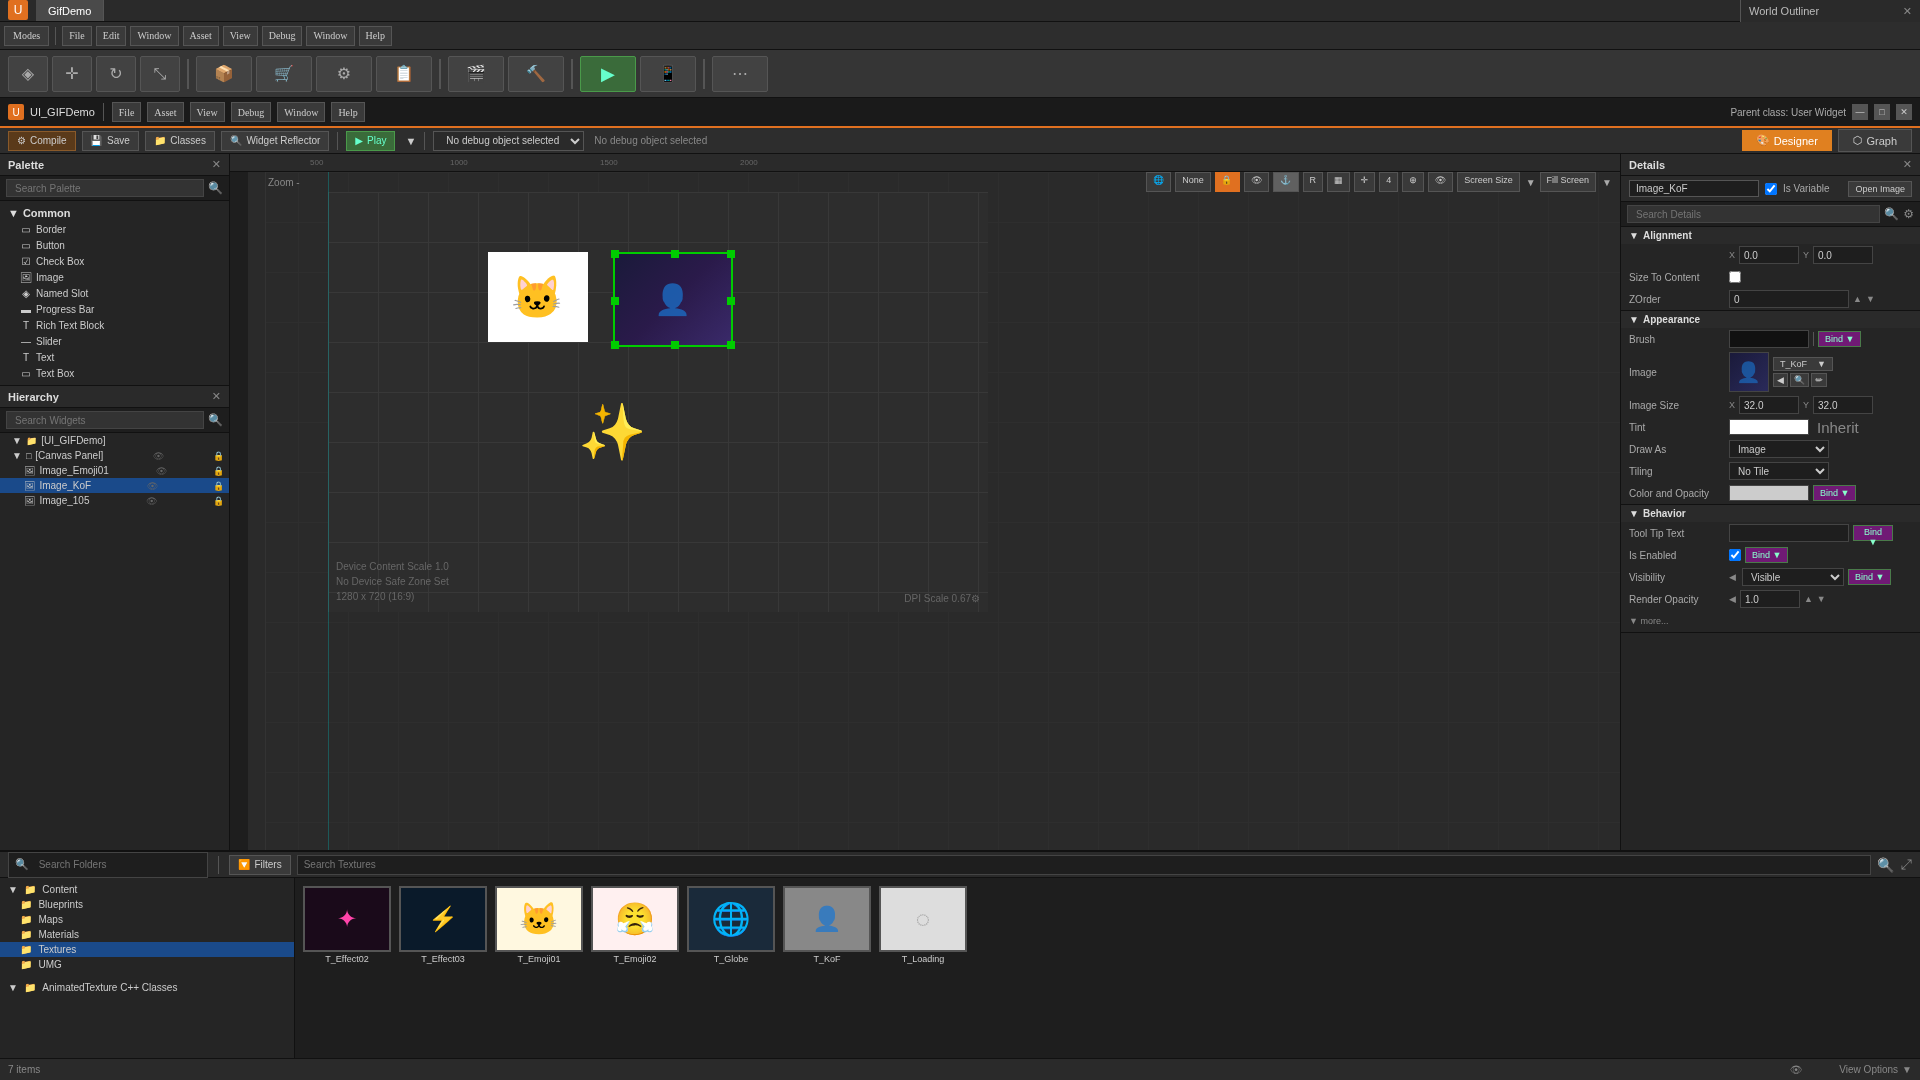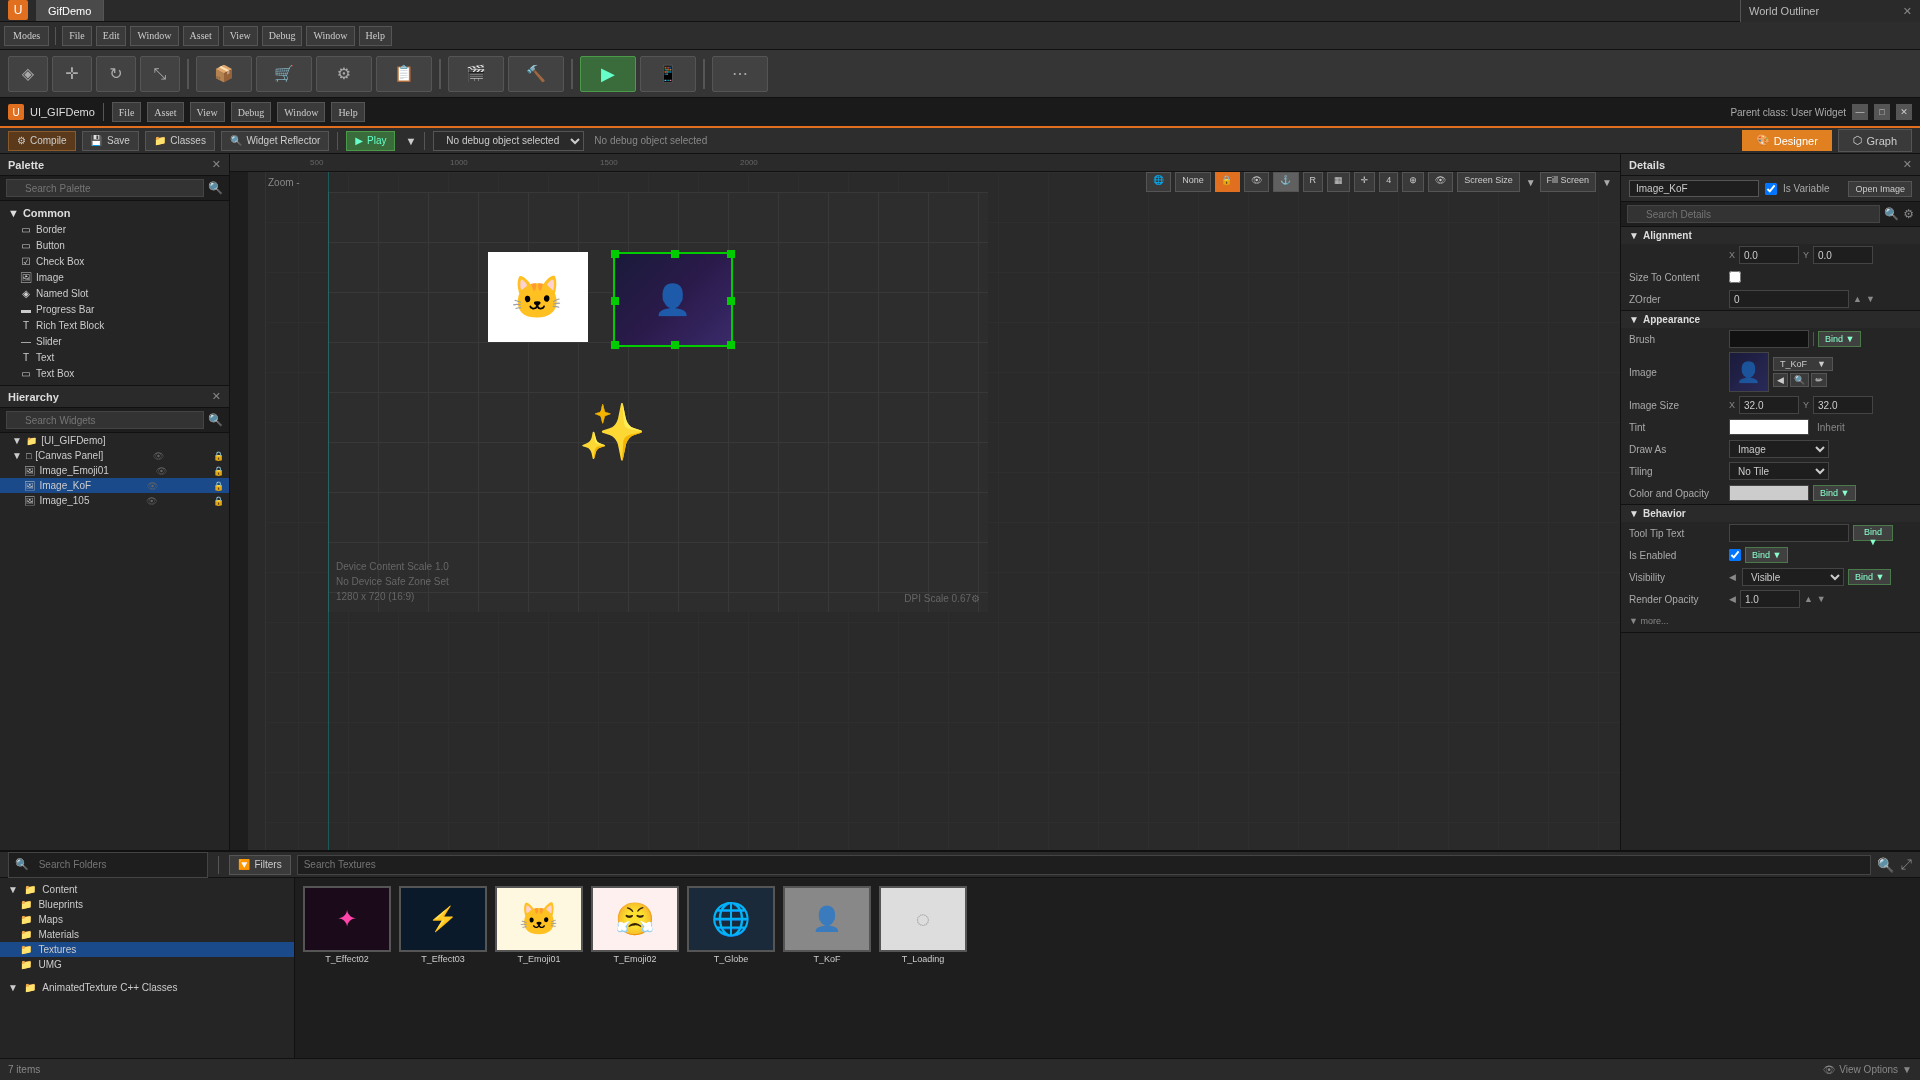--- a/index.html
+++ b/index.html
@@ -38,21 +38,21 @@
 
     
     .main-layout { display: flex; height: calc(1080px - 22px - 28px - 48px - 26px); }
 
     
     .left-panel { width: 230px; background: #252525; border-right: 1px solid #111; display: flex; flex-direction: column; }
     .panel-header { background: #2a2a2a; padding: 4px 8px; font-size: 11px; color: #bbb; border-bottom: 1px solid #111; display: flex; align-items: center; justify-content: space-between; }
     .panel-title { font-weight: bold; color: #ddd; }
     .panel-close { cursor: pointer; color: #888; }
     .search-bar { display: flex; align-items: center; background: #1e1e1e; border-bottom: 1px solid #111; padding: 3px 6px; gap: 4px; }
-    .search-input { background: #333; border: 1px solid #444; color: #ccc; padding: 2px 18px; font-size: 10px; flex: 1; height: 18px; }
+    .search-input { background: #333; border: 1px solid #444; color: #ccc; padding: 2px 8px; font-size: 10px; flex: 1; height: 18px; }
     .search-icon-btn { background: none; border: none; color: #888; cursor: pointer; font-size: 12px; }
     .tree-section { padding: 4px 0; }
     .tree-header { padding: 2px 8px; font-size: 11px; color: #ddd; font-weight: bold; cursor: pointer; display: flex; align-items: center; gap: 4px; }
     .tree-item { padding: 2px 8px 2px 20px; font-size: 10px; color: #ccc; cursor: pointer; display: flex; align-items: center; gap: 4px; white-space: nowrap; }
     .tree-item-icon { width: 12px; height: 12px; display: inline-flex; align-items: center; justify-content: center; font-size: 10px; }
     .hierarchy-section { border-top: 1px solid #111; }
     .hierarchy-tree { flex: 1; overflow-y: auto; }
     .hier-item { padding: 2px 4px 2px 12px; font-size: 10px; color: #ccc; cursor: pointer; display: flex; align-items: center; gap: 4px; }
     .hier-item.selected { background: #1a4a8a; }
     .hier-indent { padding-left: 12px; }
@@ -73,21 +73,21 @@
     .details-name-input { background: #1e1e1e; border: 1px solid #555; color: #ccc; padding: 2px 6px; font-size: 10px; width: 130px; }
     .details-checkbox { width: 12px; height: 12px; }
     .details-section { border-bottom: 1px solid #111; }
     .details-section-header { background: #2a2a2a; padding: 3px 8px; font-size: 10px; color: #ddd; font-weight: bold; cursor: pointer; display: flex; align-items: center; gap: 4px; }
     .details-row { display: flex; align-items: center; padding: 2px 8px; min-height: 22px; }
     .details-label { width: 100px; font-size: 10px; color: #aaa; flex-shrink: 0; }
     .details-value { flex: 1; display: flex; align-items: center; gap: 4px; }
     .details-input { background: #1e1e1e; border: 1px solid #444; color: #ccc; padding: 1px 4px; font-size: 10px; width: 60px; height: 18px; }
     .details-input-wide { width: 120px; }
     .details-select { background: #1e1e1e; border: 1px solid #444; color: #ccc; padding: 1px 4px; font-size: 10px; height: 18px; }
-    .bind-btn { background: #404040; border: 1px solid #4a7a4a; color: #8fc; padding: 1px 6px; font-size: 9px; cursor: pointer; height: 16px; }
+    .bind-btn { background: #701a75; border: 1px solid #4a7a4a; color: #8fc; padding: 1px 6px; font-size: 9px; cursor: pointer; height: 16px; }
     .details-search { display: flex; align-items: center; background: #1e1e1e; border-bottom: 1px solid #111; padding: 3px 6px; gap: 4px; }
     .image-preview { width: 40px; height: 40px; background: #1a1a1a; border: 1px solid #444; display: flex; align-items: center; justify-content: center; position: relative; overflow: hidden; }
 
     
     .bottom-panel { position: fixed; bottom: 0; left: 0; right: 0; height: 230px; background: #252525; border-top: 2px solid #111; display: flex; flex-direction: column; }
     .bottom-toolbar { background: #2a2a2a; height: 26px; display: flex; align-items: center; padding: 0 8px; gap: 6px; border-bottom: 1px solid #111; }
     .bottom-toolbar-btn { background: #3a3a3a; border: 1px solid #555; color: #ccc; padding: 2px 8px; font-size: 10px; cursor: pointer; height: 20px; display: flex; align-items: center; gap: 4px; }
     .bottom-search { flex: 1; background: #1e1e1e; border: 1px solid #444; color: #ccc; padding: 2px 6px; font-size: 10px; height: 20px; }
     .bottom-content { display: flex; flex: 1; overflow: hidden; }
     .content-sidebar { width: 295px; background: #252525; border-right: 1px solid #111; padding: 4px 0; overflow-y: auto; }
@@ -502,21 +502,21 @@
           <input class="details-input" value="32.0" style="">
           <span style="font-size:9px; color:#888;">Y</span>
           <input class="details-input" value="32.0" style="">
         </div>
       </div>
 
       <div class="details-row">
         <span class="details-label">Tint</span>
         <div class="details-value">
           <div class="color-swatch" style="background:#ffffff;"></div>
-          <span style="font-size:10px; color:#888; margin-left:4px;">Inherit</span>
+          <span style="font-size:15px; color:#888; margin-left:4px;">Inherit</span>
         </div>
       </div>
 
       <div class="details-row">
         <span class="details-label">Draw As</span>
         <div class="details-value">
           <select class="details-select" style="width:100px;">
             <option>Image</option>
           </select>
         </div>
@@ -689,17 +689,17 @@
           </div>
           <div class="asset-label">T_Loading</div>
         </div>
       </div>
     </div>
   </div>
   <div class="bottom-status">
     <span>7 items</span>
     <div style="display:flex; align-items:center; gap:4px;">
       <span>👁</span>
-      <span style="cursor:pointer;">View Options</span>
+      <span style="cursor:pointer;margin-left:33px;">View Options</span>
       <span style="cursor:pointer;">▼</span>
     </div>
   </div>
 </div>
 
 </body></html>

